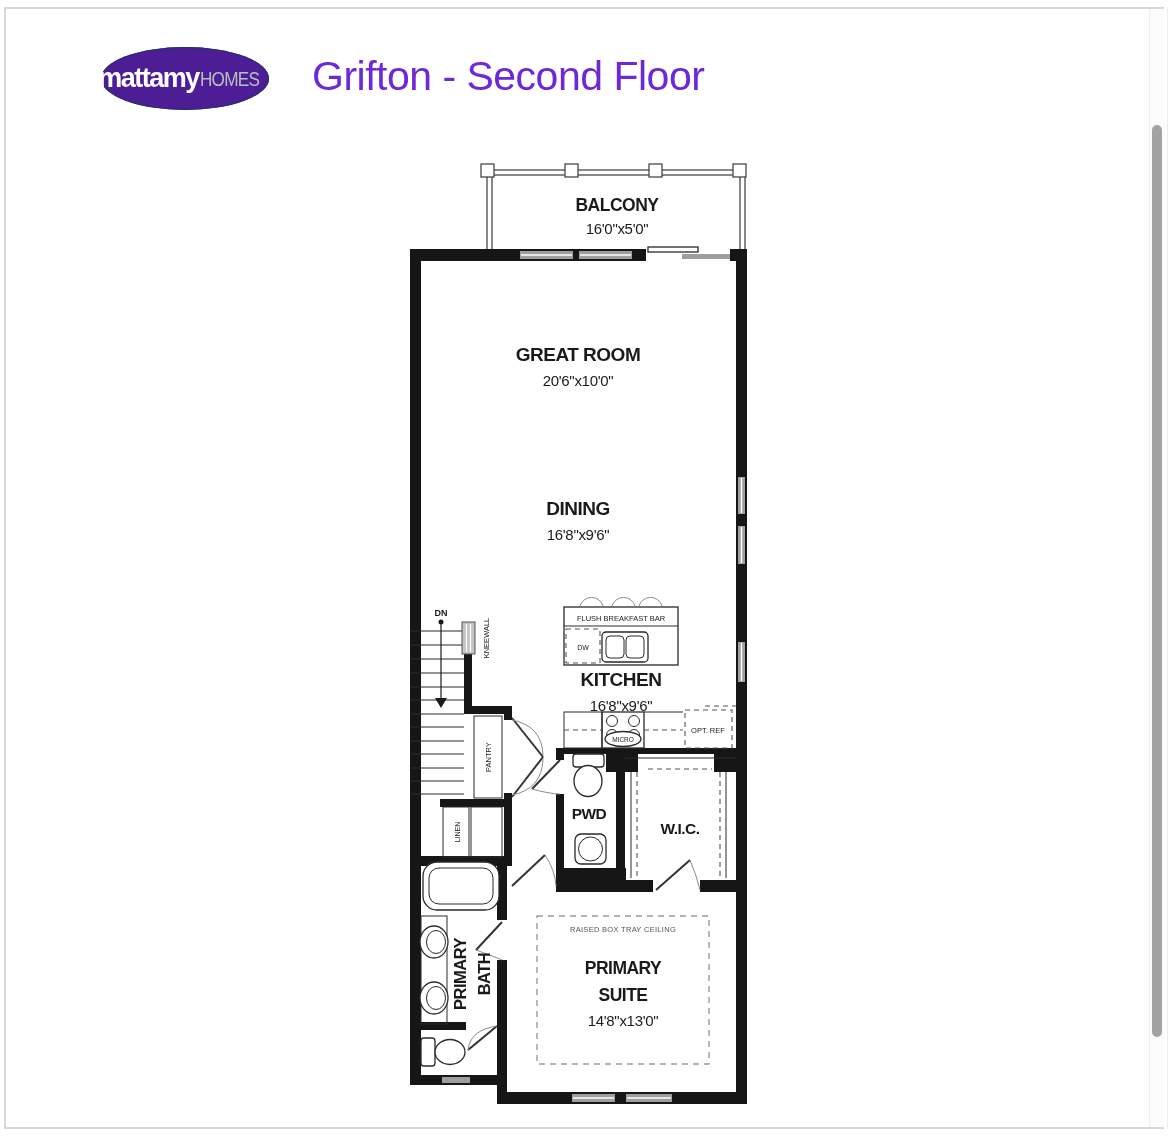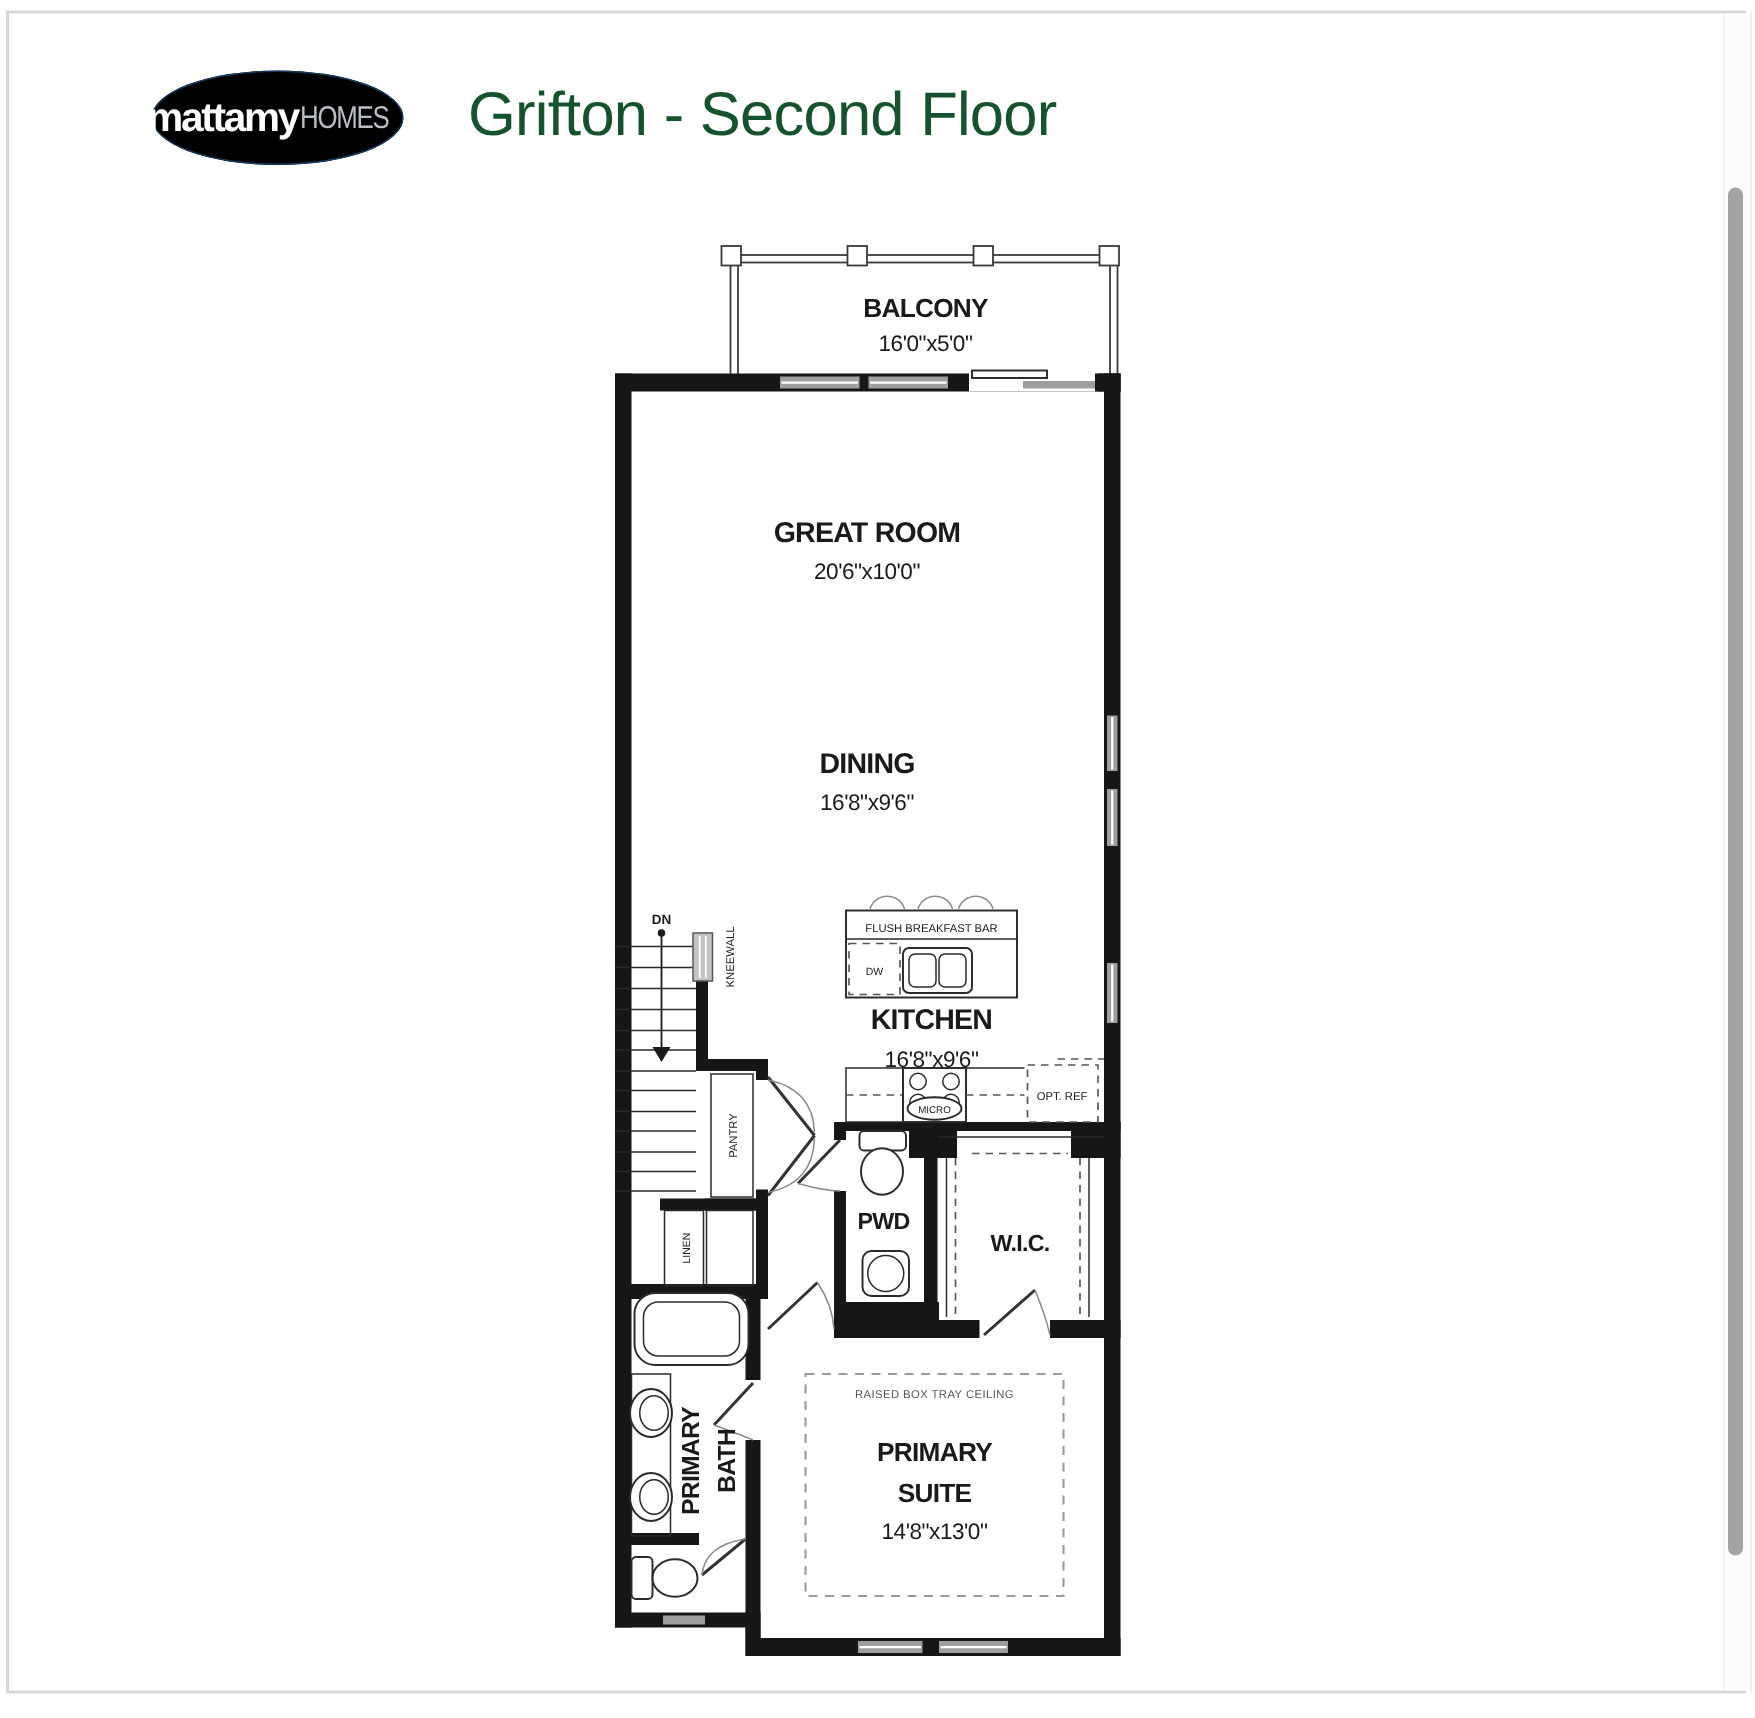--- a/index.html
+++ b/index.html
@@ -12,24 +12,24 @@
   .border-left{position:absolute;left:4px;top:7px;height:1121px;width:2px;background:#d8d8d8}
   .border-bottom{position:absolute;left:4px;right:6px;top:1127px;height:2px;background:#d8d8d8}
   .border-right{position:absolute;right:2px;top:7px;height:1122px;width:1px;background:#ececec}
 
   
   .scroll-track{position:absolute;left:1149px;top:9px;width:15px;height:1118px;background:#fcfcfc;border-left:1px solid #efefef}
   .scroll-thumb{position:absolute;left:1152px;top:125px;width:10px;height:912px;border-radius:6px;background:#a3a3a3}
 
   
   .logo{position:absolute;left:101px;top:47px;width:168px;height:63px;border-radius:50%;
-    background:#000000;display:flex;align-items:center;justify-content:center;box-shadow:0 0 0 1px #16395f inset}
+    background:#4c1d95;display:flex;align-items:center;justify-content:center;box-shadow:0 0 0 1px #16395f inset}
   .logo .m{color:#ffffff;font-weight:bold;font-size:27px;letter-spacing:-1.5px}
   .logo .h{color:#b9bec4;font-size:21px;font-weight:normal;letter-spacing:-1px;transform:scaleX(.82);transform-origin:left center;margin-left:1px}
-  .title{position:absolute;left:312px;top:53px;font-size:41px;color:#14532d;letter-spacing:-0.5px;white-space:nowrap}
+  .title{position:absolute;left:312px;top:53px;font-size:41px;color:#6d28d9;letter-spacing:-0.5px;white-space:nowrap}
 
   
   svg.plan{position:absolute;left:0;top:0}
   svg .wall{fill:#161616}
   svg .open{fill:#ffffff}
   svg .thin{fill:none;stroke:#2a2a2a;stroke-width:1.3}
   svg .thin2{fill:none;stroke:#2a2a2a;stroke-width:1}
   svg .rail{fill:none;stroke:#3a3a3a;stroke-width:1.2}
   svg .post{fill:#ffffff;stroke:#3a3a3a;stroke-width:1.2}
   svg .dash{fill:none;stroke:#555;stroke-width:1.1;stroke-dasharray:5 4}

